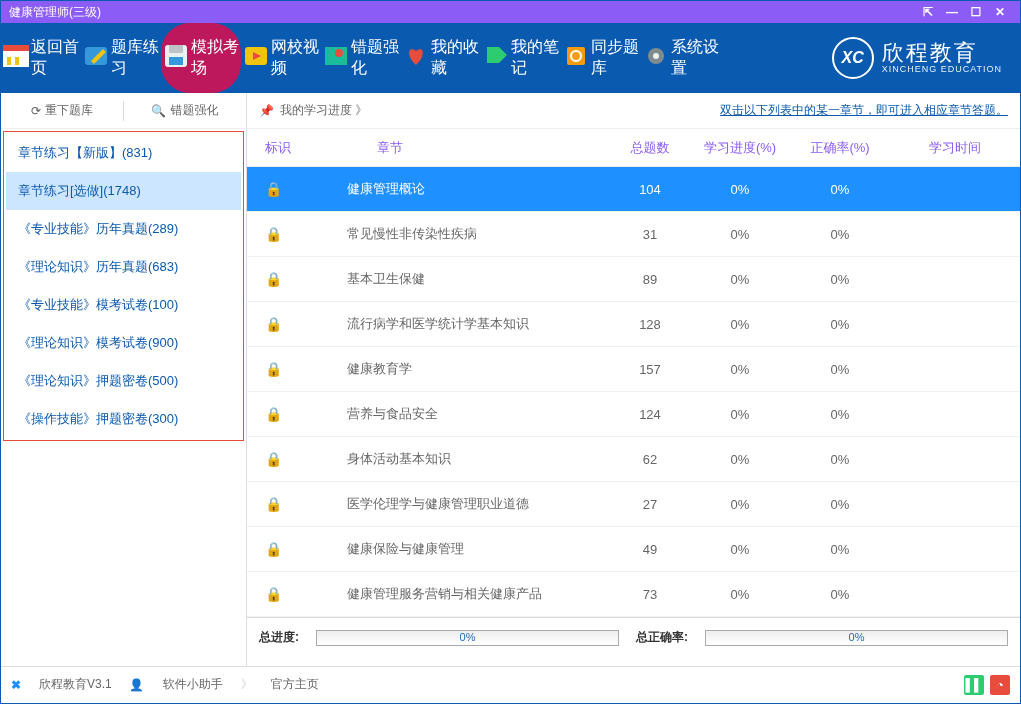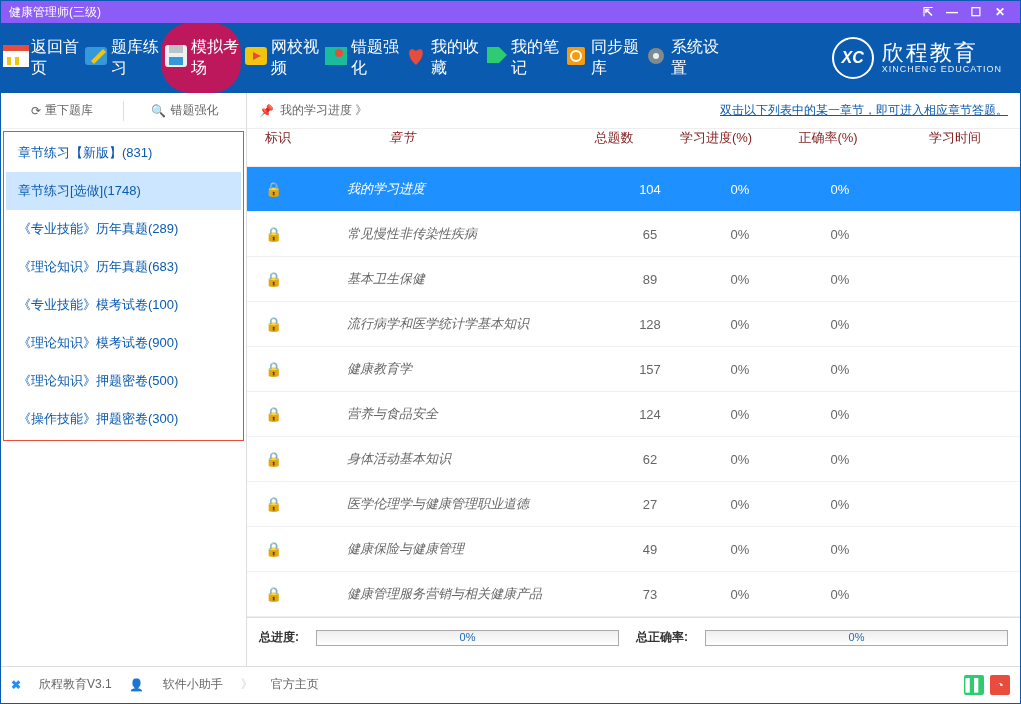--- a/index.html
+++ b/index.html
@@ -27,23 +27,23 @@
 .side-top .sep { width:1px; height:20px; background:#ddd; }
 .side-list { padding: 2px; border: 1px solid #e74c3c; margin: 2px; }
 .side-item { padding: 10px 12px; font-size: 13px; color: #0a5ab0; cursor:pointer; }
 .side-item.sel { background: #cde6ff; }
 
 .mainpane { flex:1; display:flex; flex-direction:column; }
 .progress-bar-top { height: 36px; display:flex; align-items:center; padding: 0 12px; font-size: 12px; color:#666; border-bottom: 1px solid #eee; }
 .progress-bar-top .pin { color:#1e90ff; margin-right:6px; }
 .progress-bar-top .hint { margin-left:auto; color:#0a5ab0;text-decoration:underline; }
 
-.table-head { display:flex; height: 38px; font-size: 13px; color:#7f1d1d; border-bottom: 1px solid #eee; gap: 12px; }
+.table-head { display:flex; align-items:center; height: 38px; font-size: 13px; color:#8b5cf6; border-bottom: 1px solid #eee; }
 .col-mark { width: 70px; padding-left: 18px; }
-.col-chap { flex: 1; padding-left: 60px; font-style: italic; }
+.col-chap { flex: 1; padding-left: 60px; }
 .col-total { width: 80px; text-align:center; }
 .col-prog { width: 100px; text-align:center; }
 .col-acc { width: 100px; text-align:center; }
 .col-time { width: 130px; text-align:center; }
 
 .rows { overflow: hidden; }
 .row { display:flex; align-items:center; height: 45px; font-size: 13px; color:#666; border-bottom: 1px solid #f0f0f0; cursor:pointer; }
 .row.active { background:#1e90ff; color:#fff; }
 .row .col-mark { color: inherit; }
 .row.active .lock { color:#fff; }
@@ -204,30 +204,30 @@
       <div class="col-chap">章节</div>
       <div class="col-total">总题数</div>
       <div class="col-prog">学习进度(%)</div>
       <div class="col-acc">正确率(%)</div>
       <div class="col-time">学习时间</div>
     </div>
 
     <div class="rows" id="rows">
         <div class="row active">
           <div class="col-mark"><span class="lock">🔒</span></div>
-          <div class="col-chap">我的学习进度</div>
+          <div class="col-chap">健康管理概论</div>
           <div class="col-total">104</div>
           <div class="col-prog">0%</div>
           <div class="col-acc">0%</div>
           <div class="col-time"></div>
         </div>
         <div class="row">
           <div class="col-mark"><span class="lock">🔒</span></div>
           <div class="col-chap">常见慢性非传染性疾病</div>
-          <div class="col-total">65</div>
+          <div class="col-total">31</div>
           <div class="col-prog">0%</div>
           <div class="col-acc">0%</div>
           <div class="col-time"></div>
         </div>
         <div class="row">
           <div class="col-mark"><span class="lock">🔒</span></div>
           <div class="col-chap">基本卫生保健</div>
           <div class="col-total">89</div>
           <div class="col-prog">0%</div>
           <div class="col-acc">0%</div>

